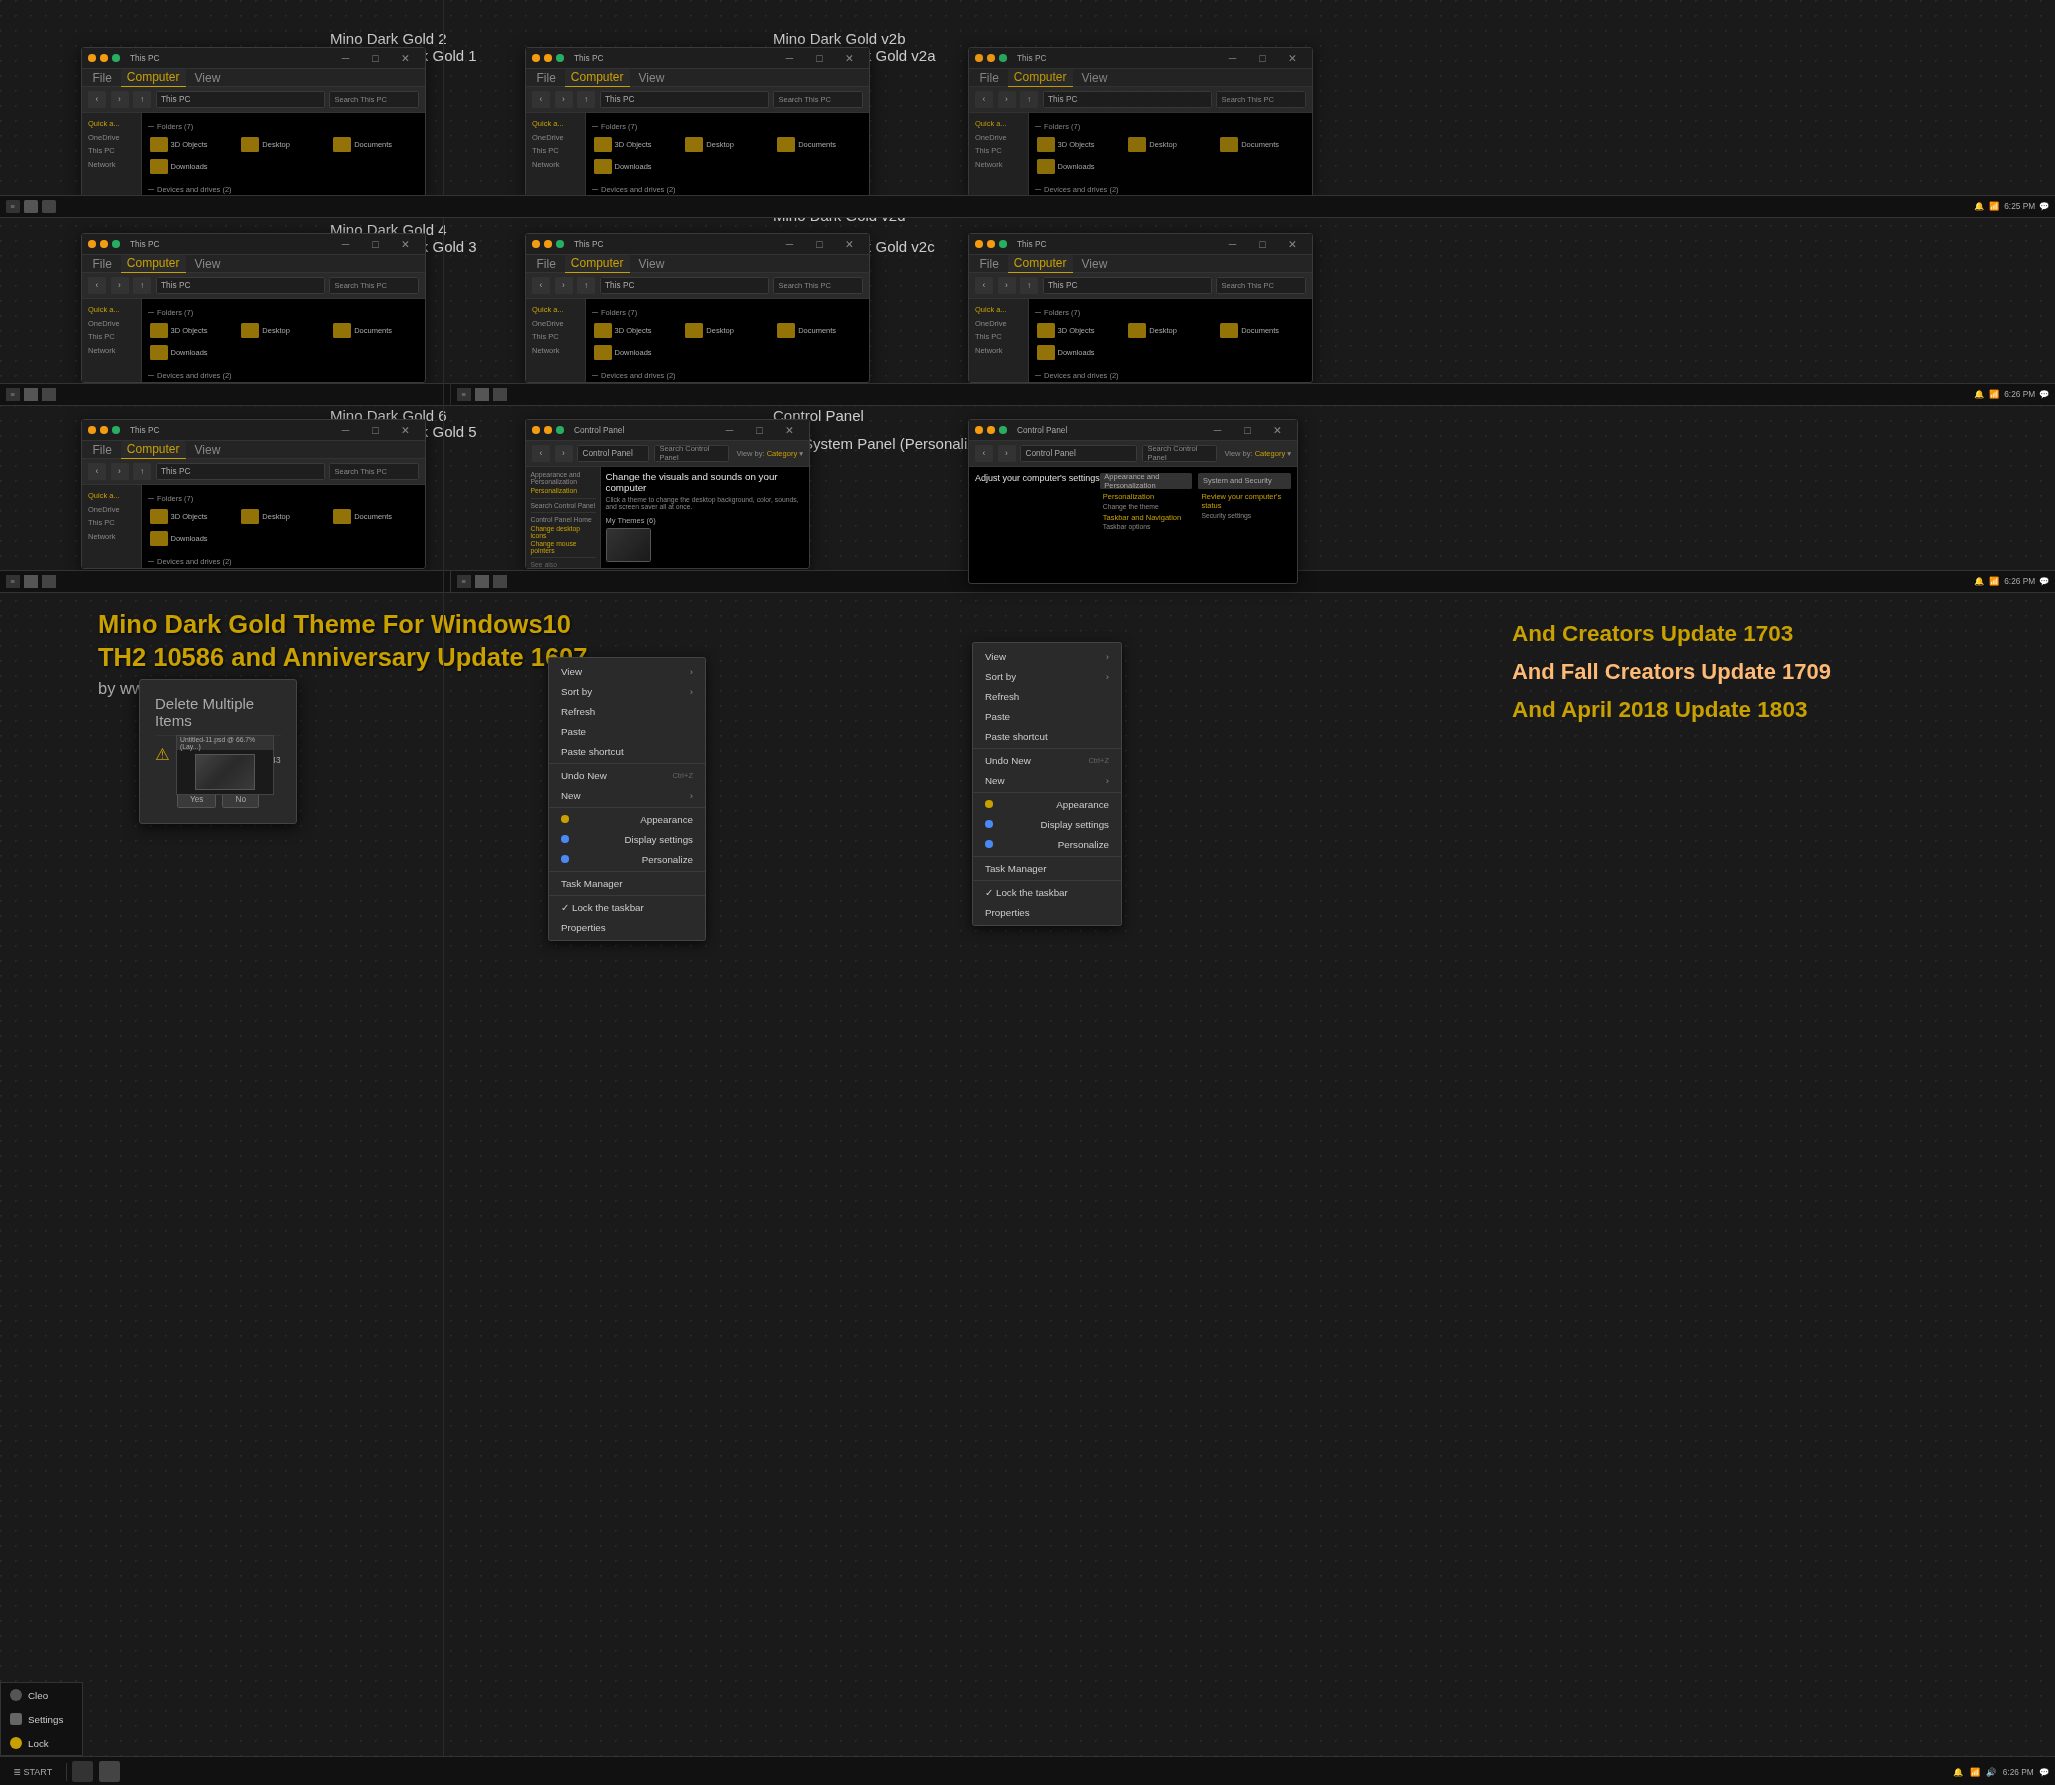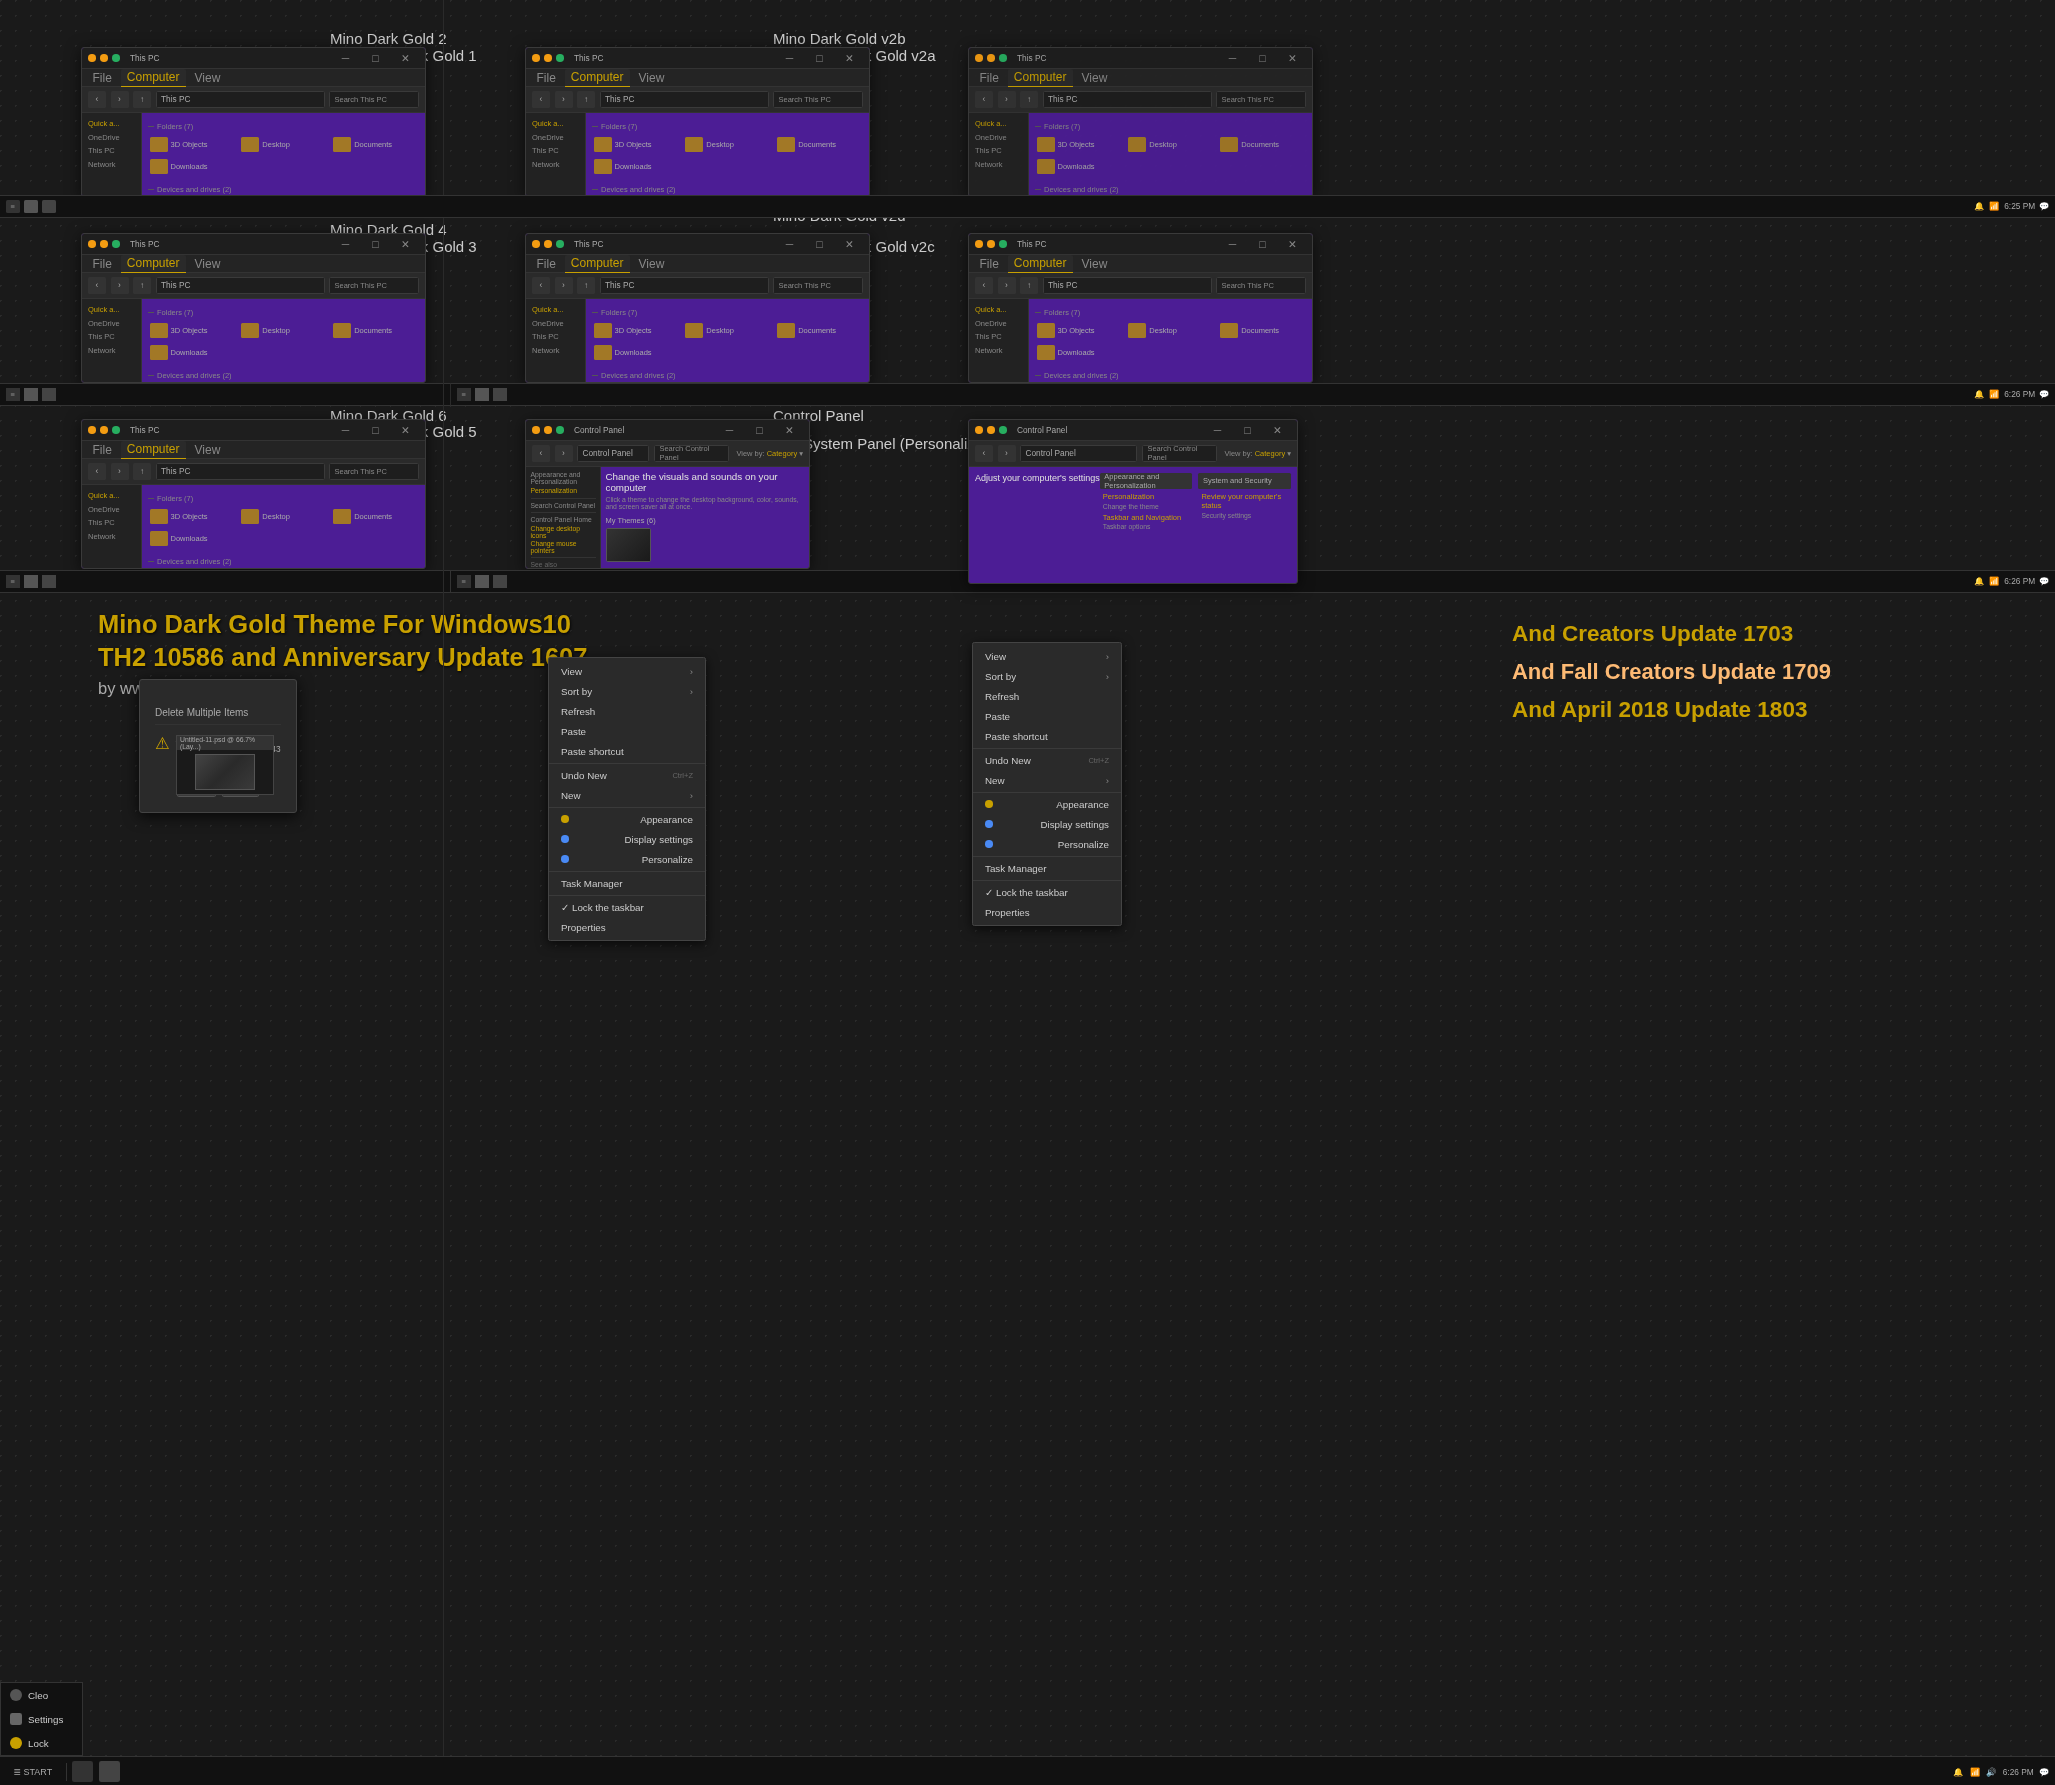--- a/index.html
+++ b/index.html
@@ -45,21 +45,21 @@
       right: 6px;
       display: flex;
       align-items: center;
       gap: 4.5px;
       font-size: 8.3px;
       color: #aaa;
     }
 
     
     .window {
-      background: #4c1d95;
+      background: #000000;
       border: 0.8px solid #3a3a3a;
       border-radius: 3px;
       overflow: hidden;
       box-shadow: 0 3px 15px rgba(0,0,0,0.6);
     }
 
     .window-titlebar {
       height: 21px;
       background: #1e1e1e;
       border-bottom: 0.8px solid #333;
@@ -300,26 +300,25 @@
       position: absolute;
       background: #2a2a2a;
       border: 0.8px solid #444;
       border-radius: 3px;
       padding: 15px;
       width: 165px;
       box-shadow: 0 3px 15px rgba(0,0,0,0.8);
     }
 
     .dialog-title {
-      font-size: 10px;
+      font-size: 15px;
       color: #aaa;
       margin-bottom: 9px;
       border-bottom: 0.8px solid #333;
       padding-bottom: 6px;
-      margin-top: 12px;
     }
 
     .dialog-text {
       font-size: 8.3px;
       color: #aaa;
       margin-bottom: 9px;
     }
 
     .dialog-buttons {
       display: flex;

